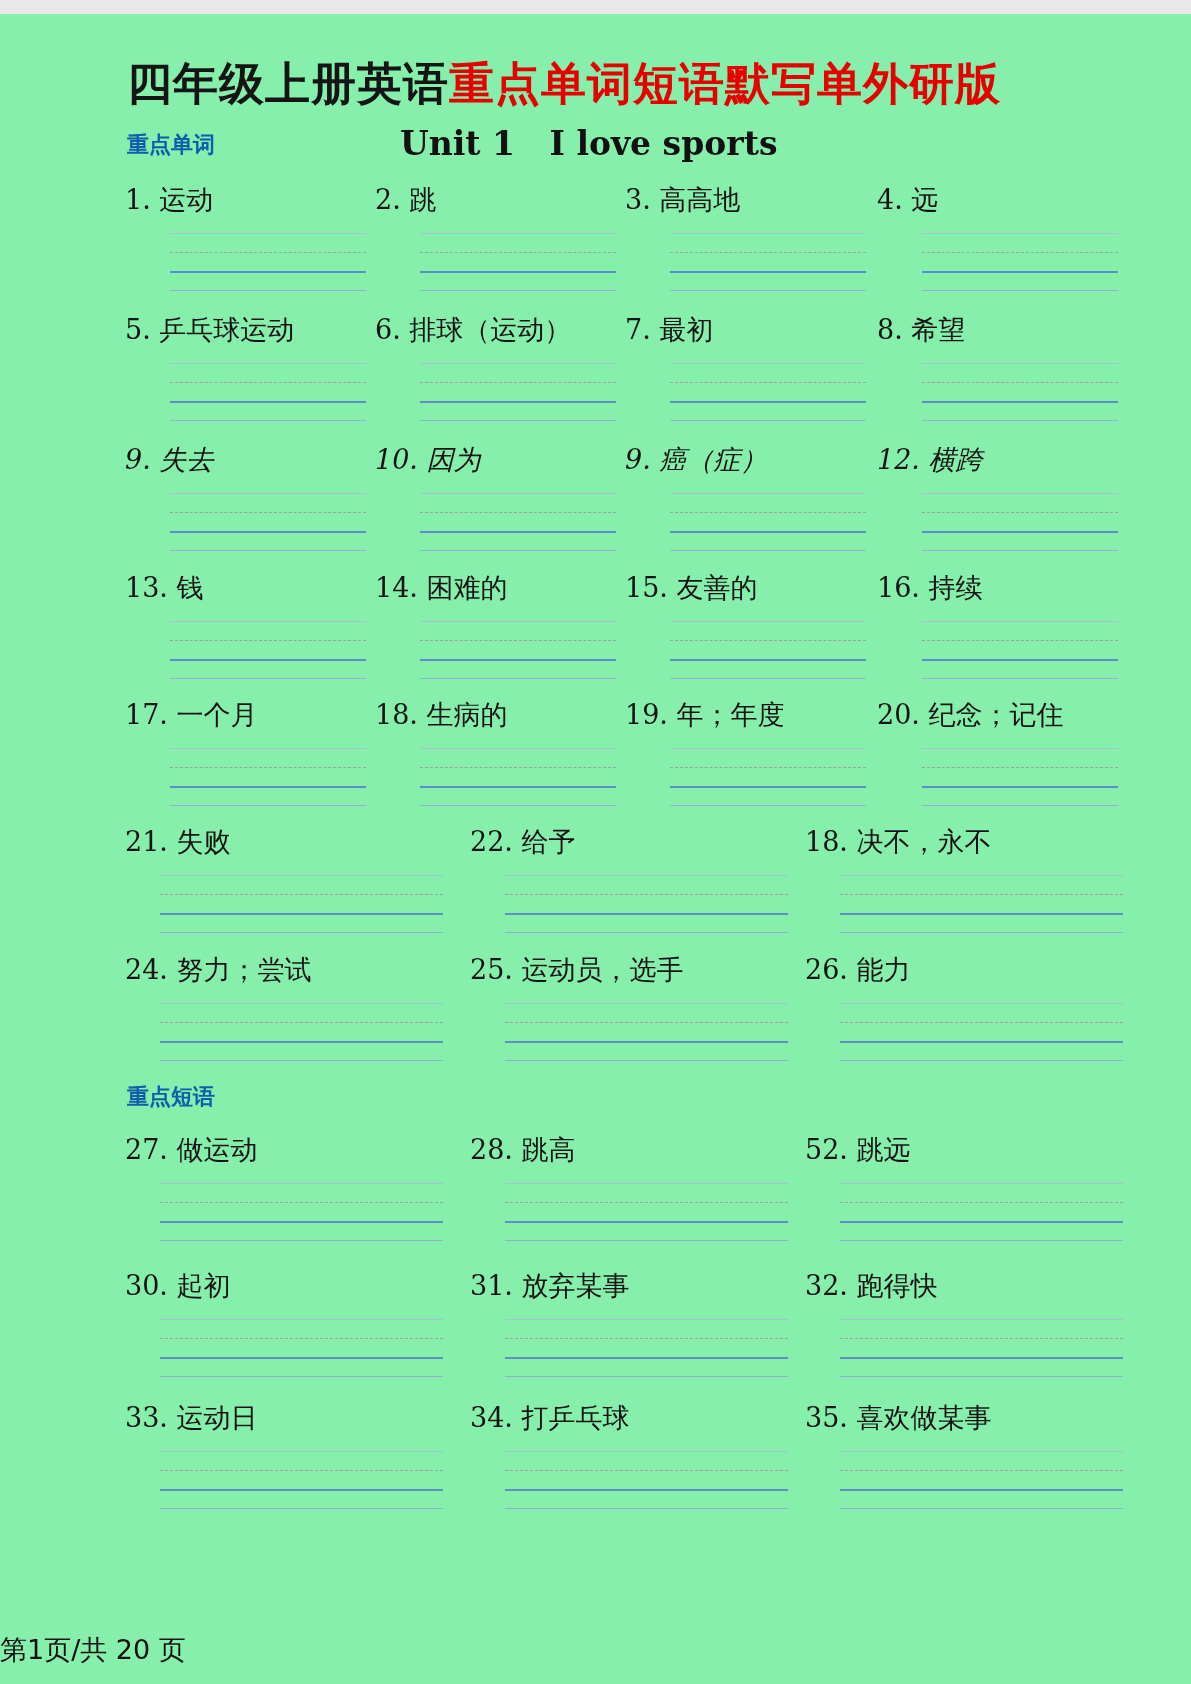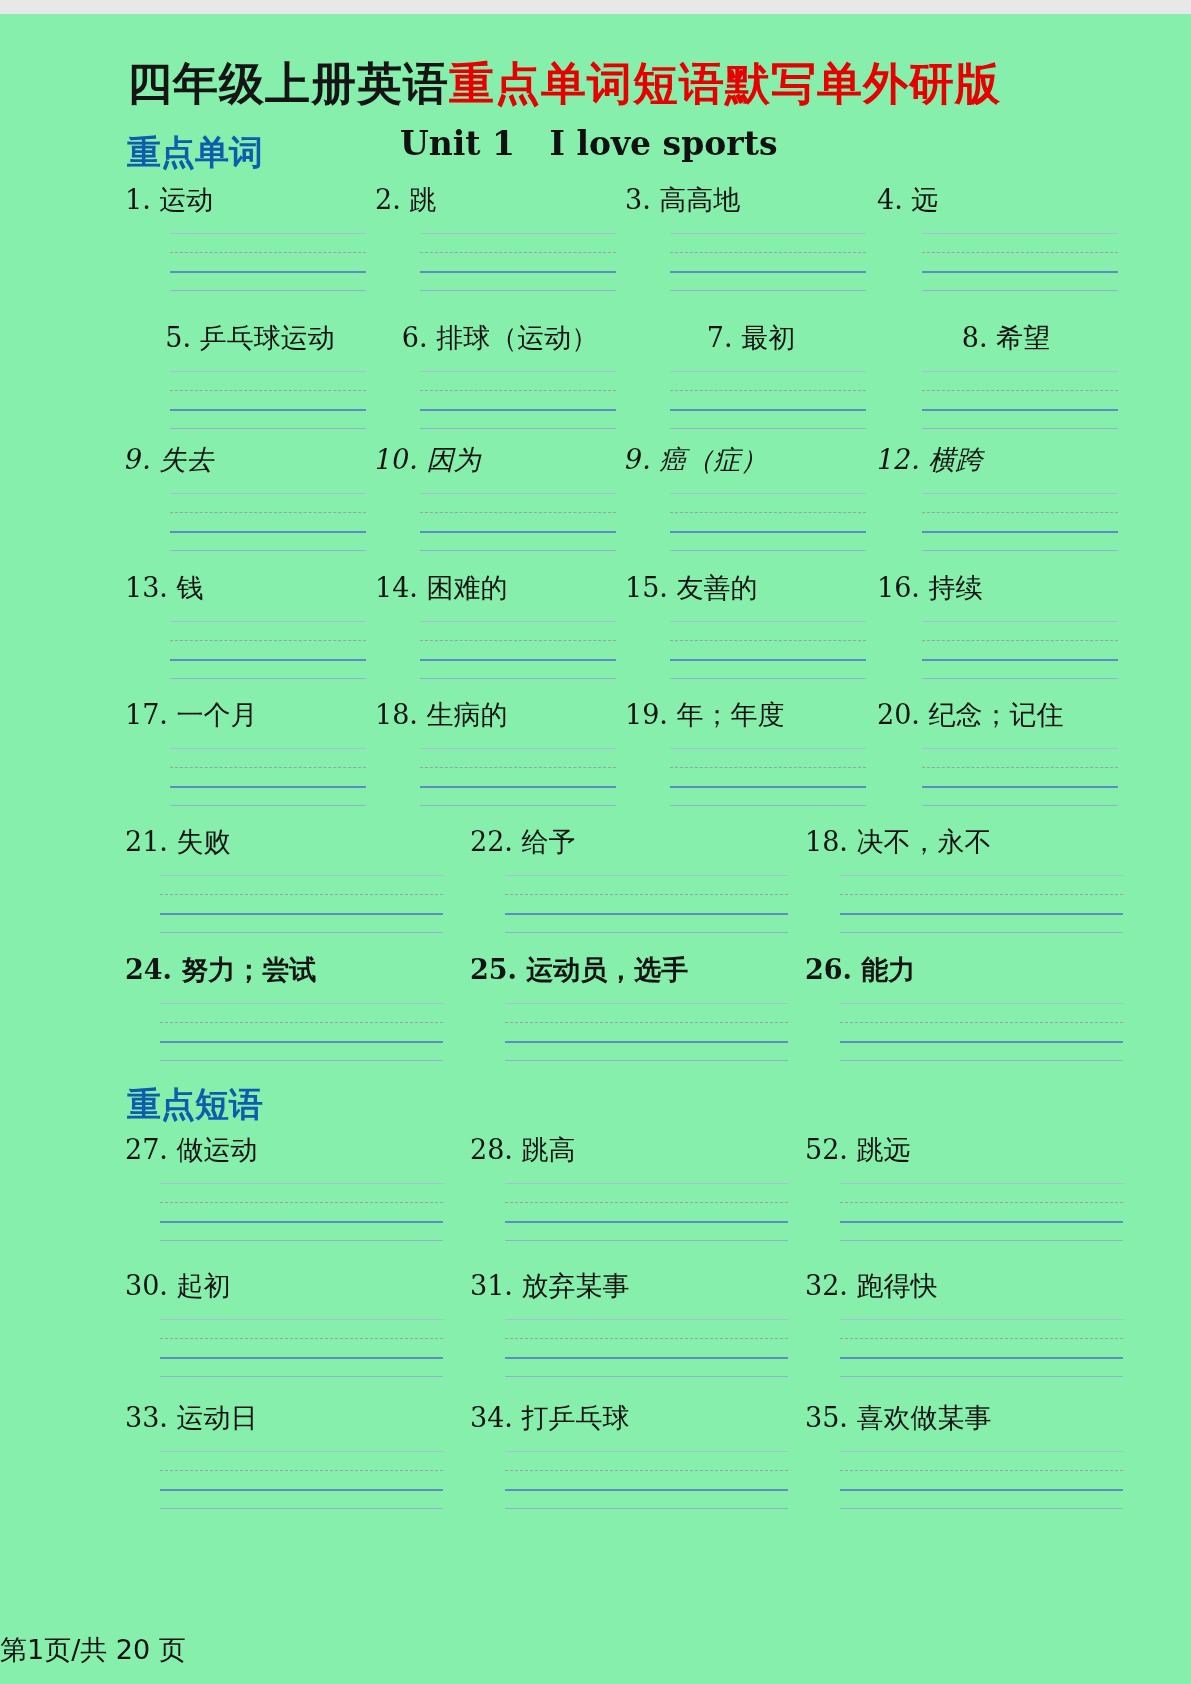--- a/index.html
+++ b/index.html
@@ -13,21 +13,21 @@
     color:#151515;
   }
   .page-title{
     position:absolute;left:127px;top:40px;
     font-size:45px;font-weight:bold;letter-spacing:1px;
     white-space:nowrap;
   }
   .page-title .title-red{color:#e60000;}
   .section-label{
     position:absolute;left:127px;
-    font-size:34px;font-weight:bold;color:#0f5cad;
+    font-size:22px;font-weight:bold;color:#0f5cad;
     white-space:nowrap;
   }
   .section-label.words{top:116px;}
   .section-label.phrases{top:1068px;}
   .unit-heading{
     position:absolute;left:400px;top:110px;
     font-family:"DejaVu Serif","Liberation Serif",serif;
     font-size:33px;font-weight:bold;color:#111;
     white-space:pre;
   }
@@ -100,21 +100,21 @@
         <div class="item">
           <div class="item-label">4. 远</div>
           <div class="wlines">
             <div class="wline l1"></div>
             <div class="wline l2"></div>
             <div class="wline l3"></div>
             <div class="wline l4"></div>
           </div>
         </div>
       </div>
-      <div class="row cols4" style="top: 308px; text-align: center;">
+      <div class="row cols4" style="top: 300px;">
         <div class="item">
           <div class="item-label">5. 乒乓球运动</div>
           <div class="wlines">
             <div class="wline l1"></div>
             <div class="wline l2"></div>
             <div class="wline l3"></div>
             <div class="wline l4"></div>
           </div>
         </div>
         <div class="item">
@@ -281,21 +281,21 @@
         <div class="item">
           <div class="item-label">18. 决不，永不</div>
           <div class="wlines">
             <div class="wline l1"></div>
             <div class="wline l2"></div>
             <div class="wline l3"></div>
             <div class="wline l4"></div>
           </div>
         </div>
       </div>
-      <div class="row cols3" style="top: 940px; font-weight: bold;">
+      <div class="row cols3" style="top: 940px;">
         <div class="item">
           <div class="item-label">24. 努力；尝试</div>
           <div class="wlines">
             <div class="wline l1"></div>
             <div class="wline l2"></div>
             <div class="wline l3"></div>
             <div class="wline l4"></div>
           </div>
         </div>
         <div class="item">

